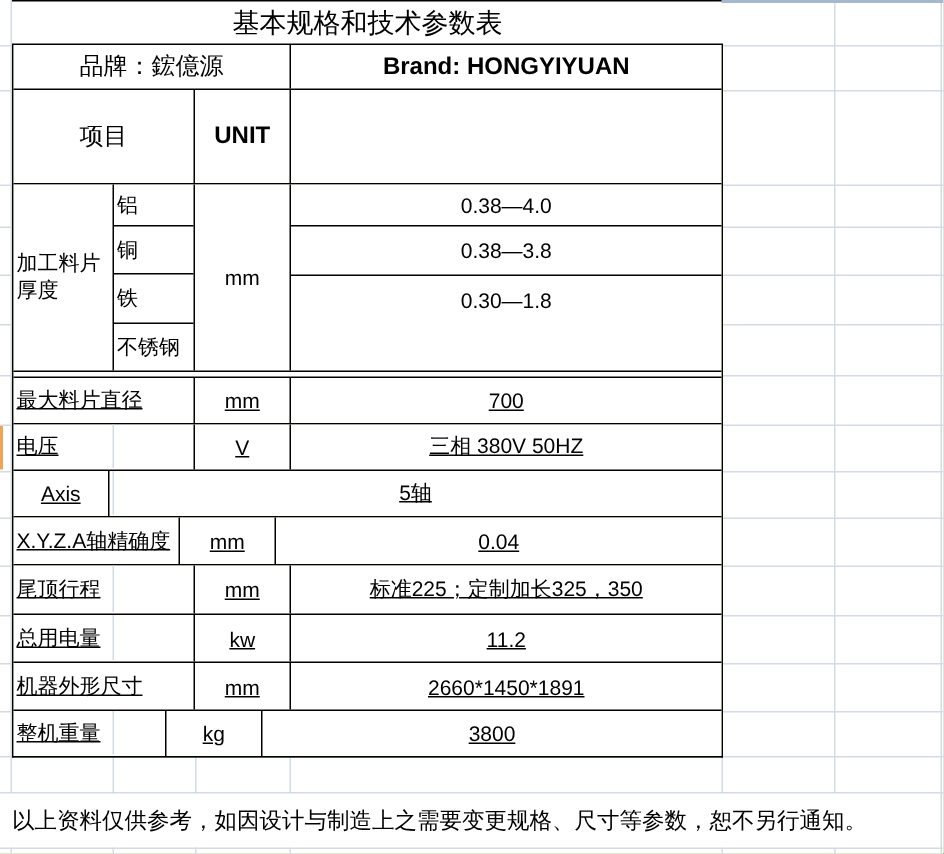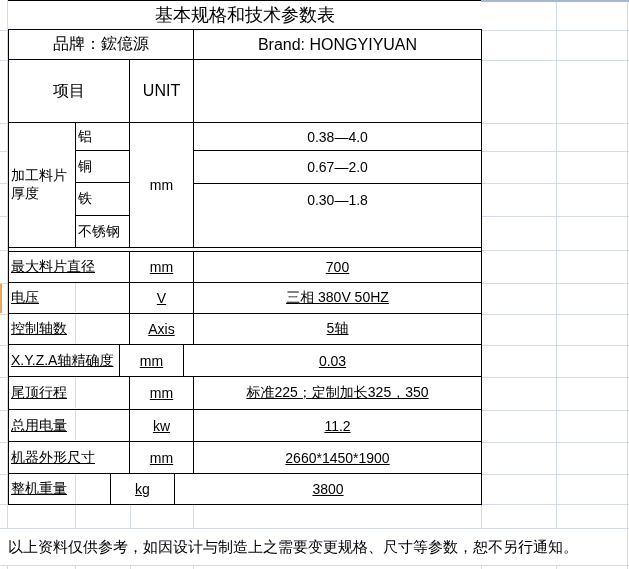--- a/index.html
+++ b/index.html
@@ -19,21 +19,21 @@
   .cell{display:flex;align-items:center;justify-content:center;overflow:visible;white-space:nowrap;}
   .b-r{border-right:1px solid #000;}
   .b-b{border-bottom:1px solid #000;}
   .left{justify-content:flex-start;padding-left:2px;}
   #title-row{height:30px;border-top:1px solid #000;border-bottom:1px solid #000;background:#fff;
              display:flex;align-items:center;justify-content:center;font-size:18px;}
   #tbl-body{height:475px;border-left:1px solid #000;border-right:1px solid #000;
             border-bottom:1px solid #000;background:#4d7c0f;}
   .fs-hdr{font-size:16px;}
   .fs-body{font-size:14px;}
-  .bold{font-weight:normal;}
+  .bold{font-weight:bold;}
   .faint{position:absolute;width:1px;top:0;bottom:1px;left:66px;background:#d4dbe6;}
   .rel{position:relative;text-decoration:underline;}
   
   #pane-line{position:absolute;left:481px;top:0;width:148px;height:2px;background:#a6b8cc;}
   #orange-sliver{position:absolute;left:0;top:284px;width:2px;height:29px;background:#f0a554;}
 </style>
 </head>
 <body>
 
 <div id="page">
@@ -117,21 +117,21 @@
           </div>
         </div>
         <div class="cell b-r fs-body" style="width:64px">
           <span>mm</span>
         </div>
         <div style="flex:1">
           <div class="cell b-b fs-body" style="height:28px">
             <span>0.38—4.0</span>
           </div>
           <div class="cell b-b fs-body" style="height:33px">
-            <span>0.67—2.0</span>
+            <span>0.38—3.8</span>
           </div>
           <div class="cell fs-body" style="height:31px">
             <span>0.30—1.8</span>
           </div>
         </div>
       </div>
 
       <div class="b-b" style="height:4px;background:#fff"></div>
 
       <div class="trow b-b rel" style="height:31px">
@@ -152,39 +152,36 @@
           </div>
         <div class="cell b-r fs-body" style="width:64px">
             <span>V</span>
           </div>
         <div class="cell fs-body" style="flex:1">
             <span>三相 380V 50HZ</span>
           </div>
       </div>
       <div class="trow b-b rel" style="height:31px">
         <i class="faint"></i>
-        <div class="cell b-r fs-body left" style="width:121px">
-            <span>控制轴数</span>
-          </div>
         <div class="cell b-r fs-body" style="width:64px">
             <span>Axis</span>
           </div>
         <div class="cell fs-body" style="flex:1">
             <span>5轴</span>
           </div>
       </div>
       <div class="trow b-b rel" style="height:32px">
         <div class="cell b-r fs-body left" style="width:111px">
             <span>X.Y.Z.A轴精确度</span>
           </div>
         <div class="cell b-r fs-body" style="width:64px">
             <span>mm</span>
           </div>
         <div class="cell fs-body" style="flex:1">
-            <span>0.03</span>
+            <span>0.04</span>
           </div>
       </div>
       <div class="trow b-b rel" style="height:33px">
         <i class="faint"></i>
         <div class="cell b-r fs-body left" style="width:121px">
             <span>尾顶行程</span>
           </div>
         <div class="cell b-r fs-body" style="width:64px">
             <span>mm</span>
           </div>
@@ -205,21 +202,21 @@
           </div>
       </div>
       <div class="trow b-b rel" style="height:32px">
         <div class="cell b-r fs-body left" style="width:121px">
             <span>机器外形尺寸</span>
           </div>
         <div class="cell b-r fs-body" style="width:64px">
             <span>mm</span>
           </div>
         <div class="cell fs-body" style="flex:1">
-            <span>2660*1450*1900</span>
+            <span>2660*1450*1891</span>
           </div>
       </div>
       <div class="trow rel" style="height:30px">
         <i class="faint"></i>
         <div class="cell b-r fs-body left" style="width:102px">
             <span>整机重量</span>
           </div>
         <div class="cell b-r fs-body" style="width:64px">
             <span>kg</span>
           </div>

